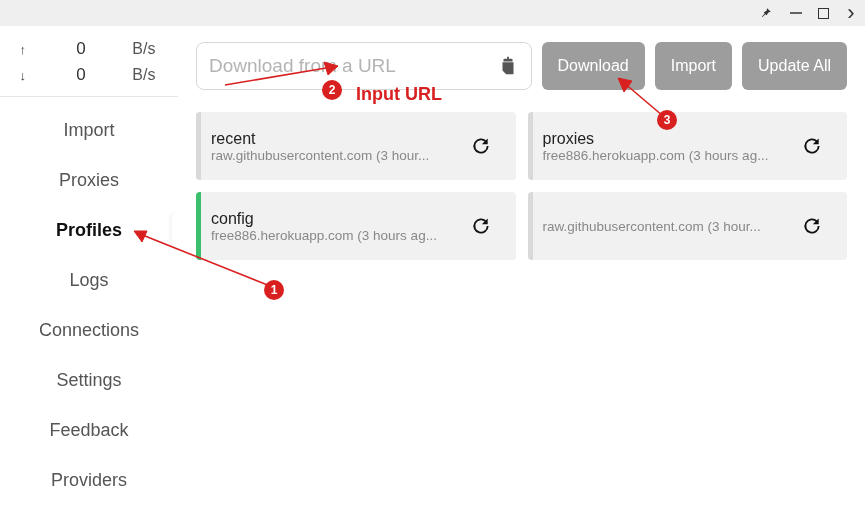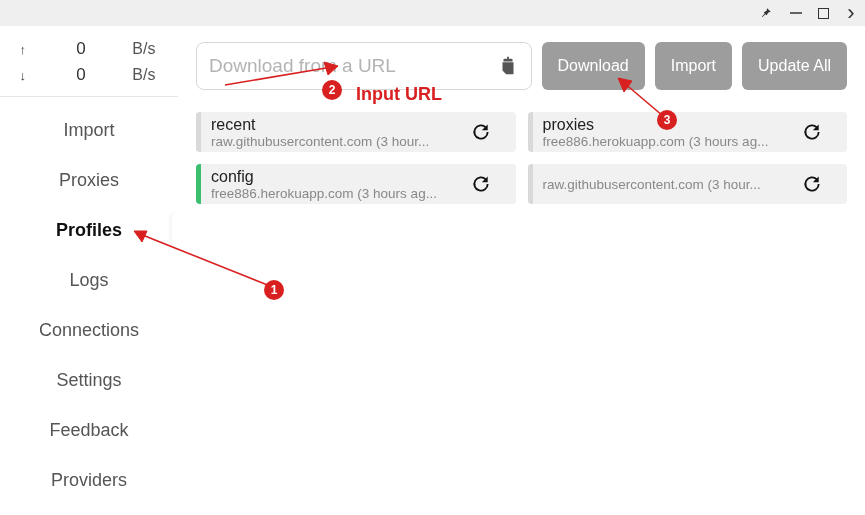--- a/index.html
+++ b/index.html
@@ -28,21 +28,21 @@
   
   .urlbar-row { display:flex; gap:10px; align-items:stretch; }
   .urlbar { flex:1; border:1px solid #d7d7d7; border-radius:8px; height:48px; display:flex; align-items:center; padding:0 12px; gap:8px;}
   .urlbar input { flex:1; border:none; outline:none; font-size:19px; color:#333; background:transparent;}
   .urlbar input::placeholder { color:#b4b4b4; }
   .paste-icon { width:22px; height:22px; color:#555; }
 
   .btn { background:#9d9d9d; color:#fff; border:none; border-radius:6px; padding:0 16px; font-size:16px; height:48px; cursor:pointer; }
 
   .cards { display:grid; grid-template-columns:1fr 1fr; gap:12px; margin-top:22px; }
-  .card { background:#f1f1f1; border-radius:4px; height:40px; display:flex; align-items:center; padding:0 22px 0 0; position:relative; overflow:hidden;}
+  .card { background:#f1f1f1; border-radius:4px; height:68px; display:flex; align-items:center; padding:0 22px 0 0; position:relative; overflow:hidden;}
   .card .stripe { width:5px; align-self:stretch; background:#d9d9d9; }
   .card.active .stripe { background:#3bbf6c; }
   .card .body { flex:1; padding:6px 6px 6px 10px; overflow:hidden;}
   .card .title { font-size:16px; color:#222; }
   .card .sub { font-size:13.5px; color:#888; white-space:nowrap; overflow:hidden; text-overflow:ellipsis;}
   .card .refresh { width:26px; height:26px; color:#222; cursor:pointer; display:flex; align-items:center; justify-content:center;}
 
   
   .anno { position:absolute; pointer-events:none; }
   .badge { width:20px; height:20px; background:#d92020; border-radius:50%; color:#fff; font-size:12px; display:flex; align-items:center; justify-content:center; font-weight:600;}

